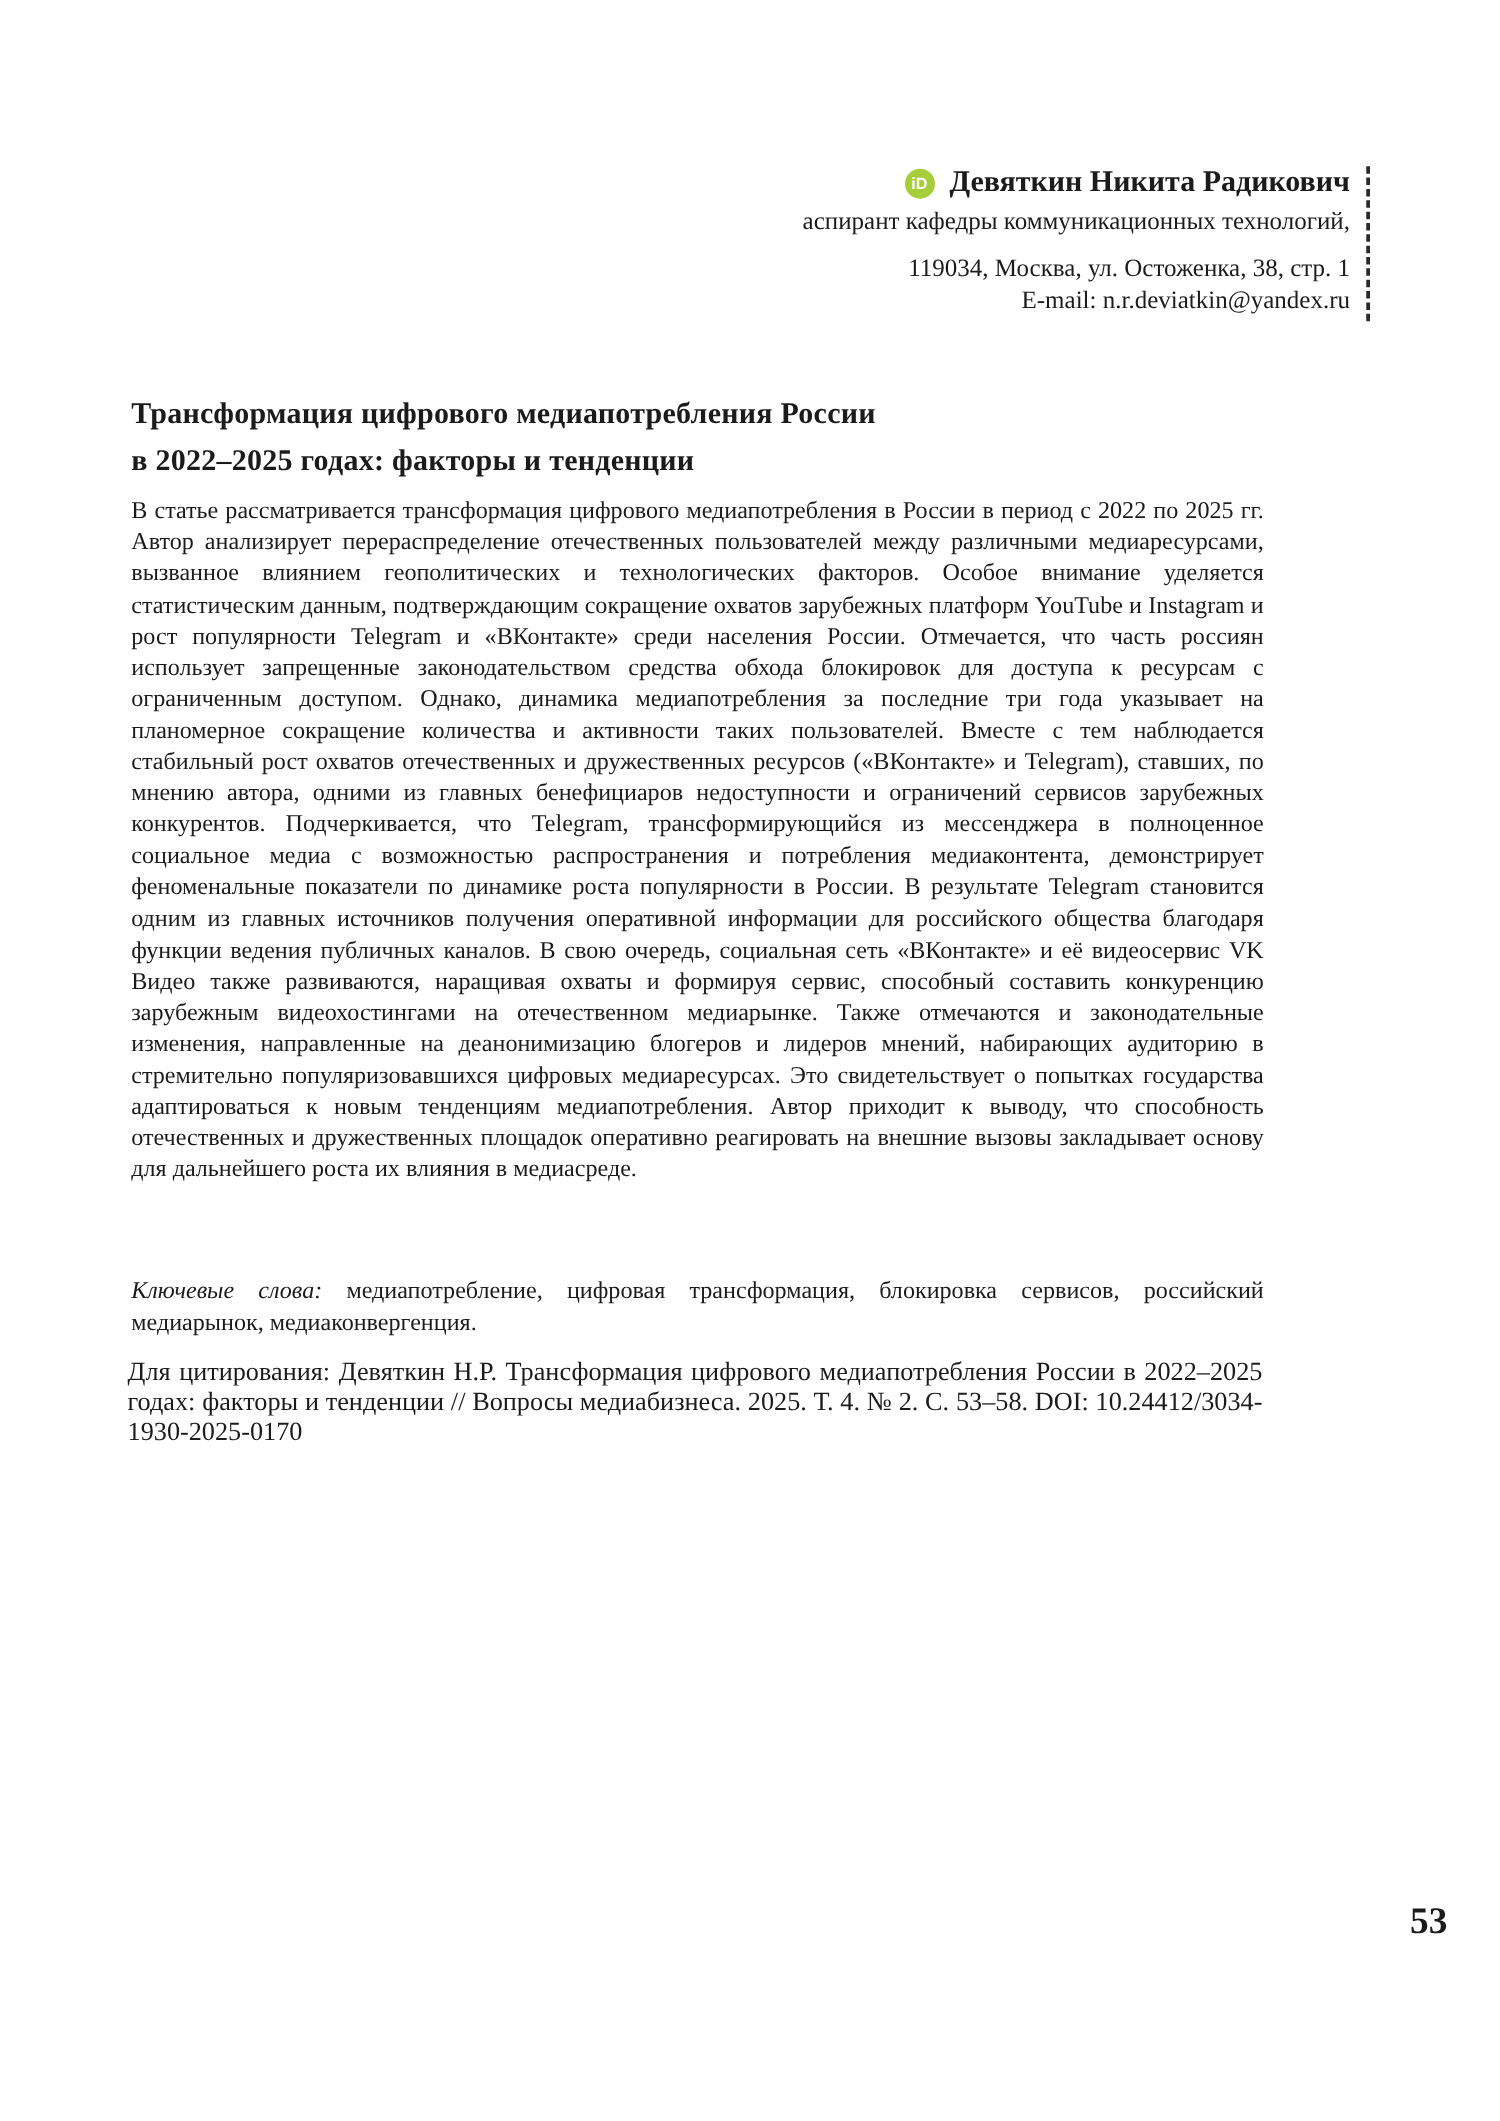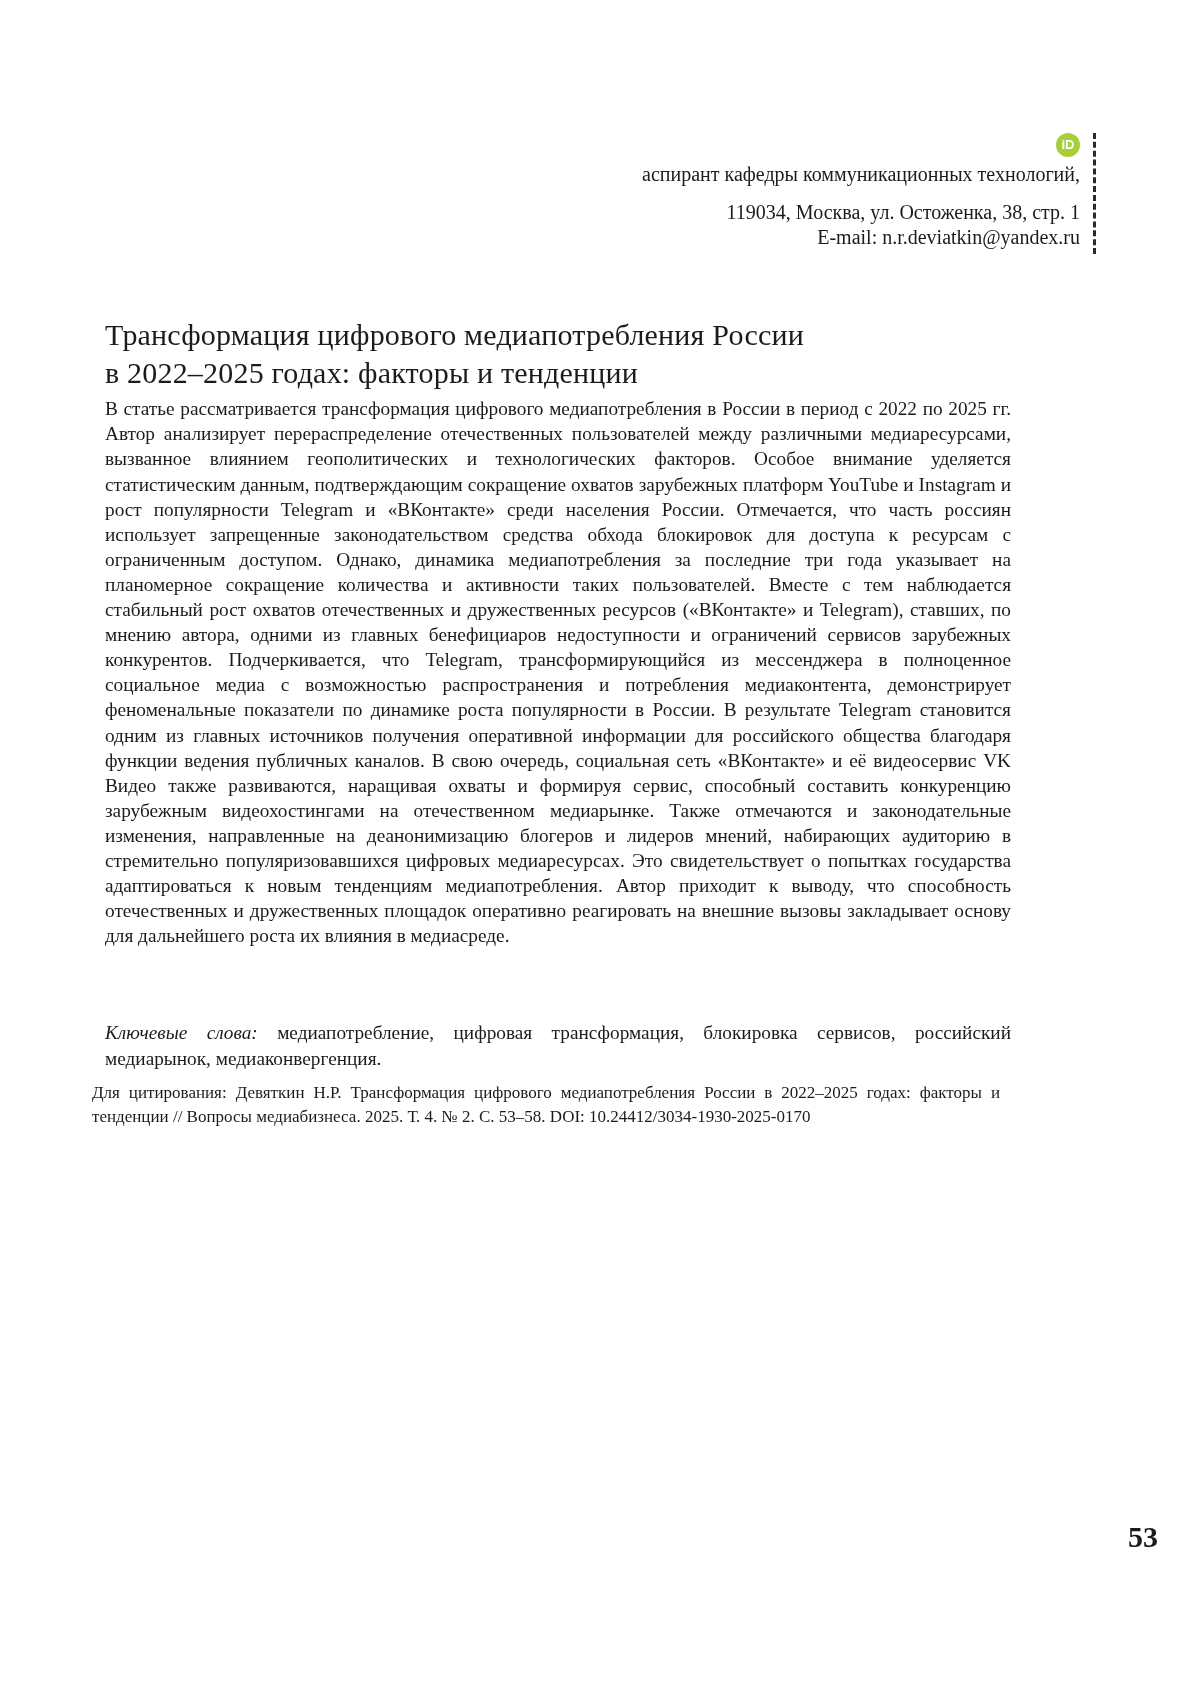--- a/index.html
+++ b/index.html
@@ -60,22 +60,22 @@
     font-size: 20px;
     line-height: 25px;
   }
 
   
   .article-title {
     position: absolute;
     left: 105px;
     top: 296px;
     width: 920px;
-    font-size: 30px;
-    font-weight: normal;
+    font-size: 24px;
+    font-weight: bold;
     line-height: 38px;
     letter-spacing: 0.2px;
   }
   .abstract {
     position: absolute;
     left: 105px;
     top: 377px;
     width: 906px;
     font-size: 19.3px;
     line-height: 25.1px;
@@ -86,44 +86,45 @@
     left: 105px;
     top: 1001px;
     width: 906px;
     font-size: 19.3px;
     line-height: 26px;
     text-align: justify;
   }
   .keywords-label { font-style: italic; }
   .citation {
     position: absolute;
-    left: 92px;
+    left: 102px;
     top: 1064px;
     width: 908px;
-    font-size: 17px;
+    font-size: 21px;
     line-height: 24px;
     text-align: justify;
     font-family: Liberation Serif, serif;
   }
   .page-number {
     position: absolute;
     top: 1520px;
     right: 42px;
     font-size: 30px;
     font-weight: bold;
   }
 </style>
 </head>
 <body>
 
 <div class="page">
 
   <div class="author-block">
     <div class="author-name-row">
       <span class="orcid-icon">iD</span>
+      <span class="author-name">Девяткин Никита Радикович</span>
     </div>
     <div class="affiliation-line">аспирант кафедры коммуникационных технологий,</div>
     <div class="contact-block">
       <div class="contact-line">119034, Москва, ул. Остоженка, 38, стр. 1</div>
       <div class="contact-line">E-mail: n.r.deviatkin@yandex.ru</div>
     </div>
   </div>
 
   <h1 class="article-title">
     <div>Трансформация цифрового медиапотребления России</div>

